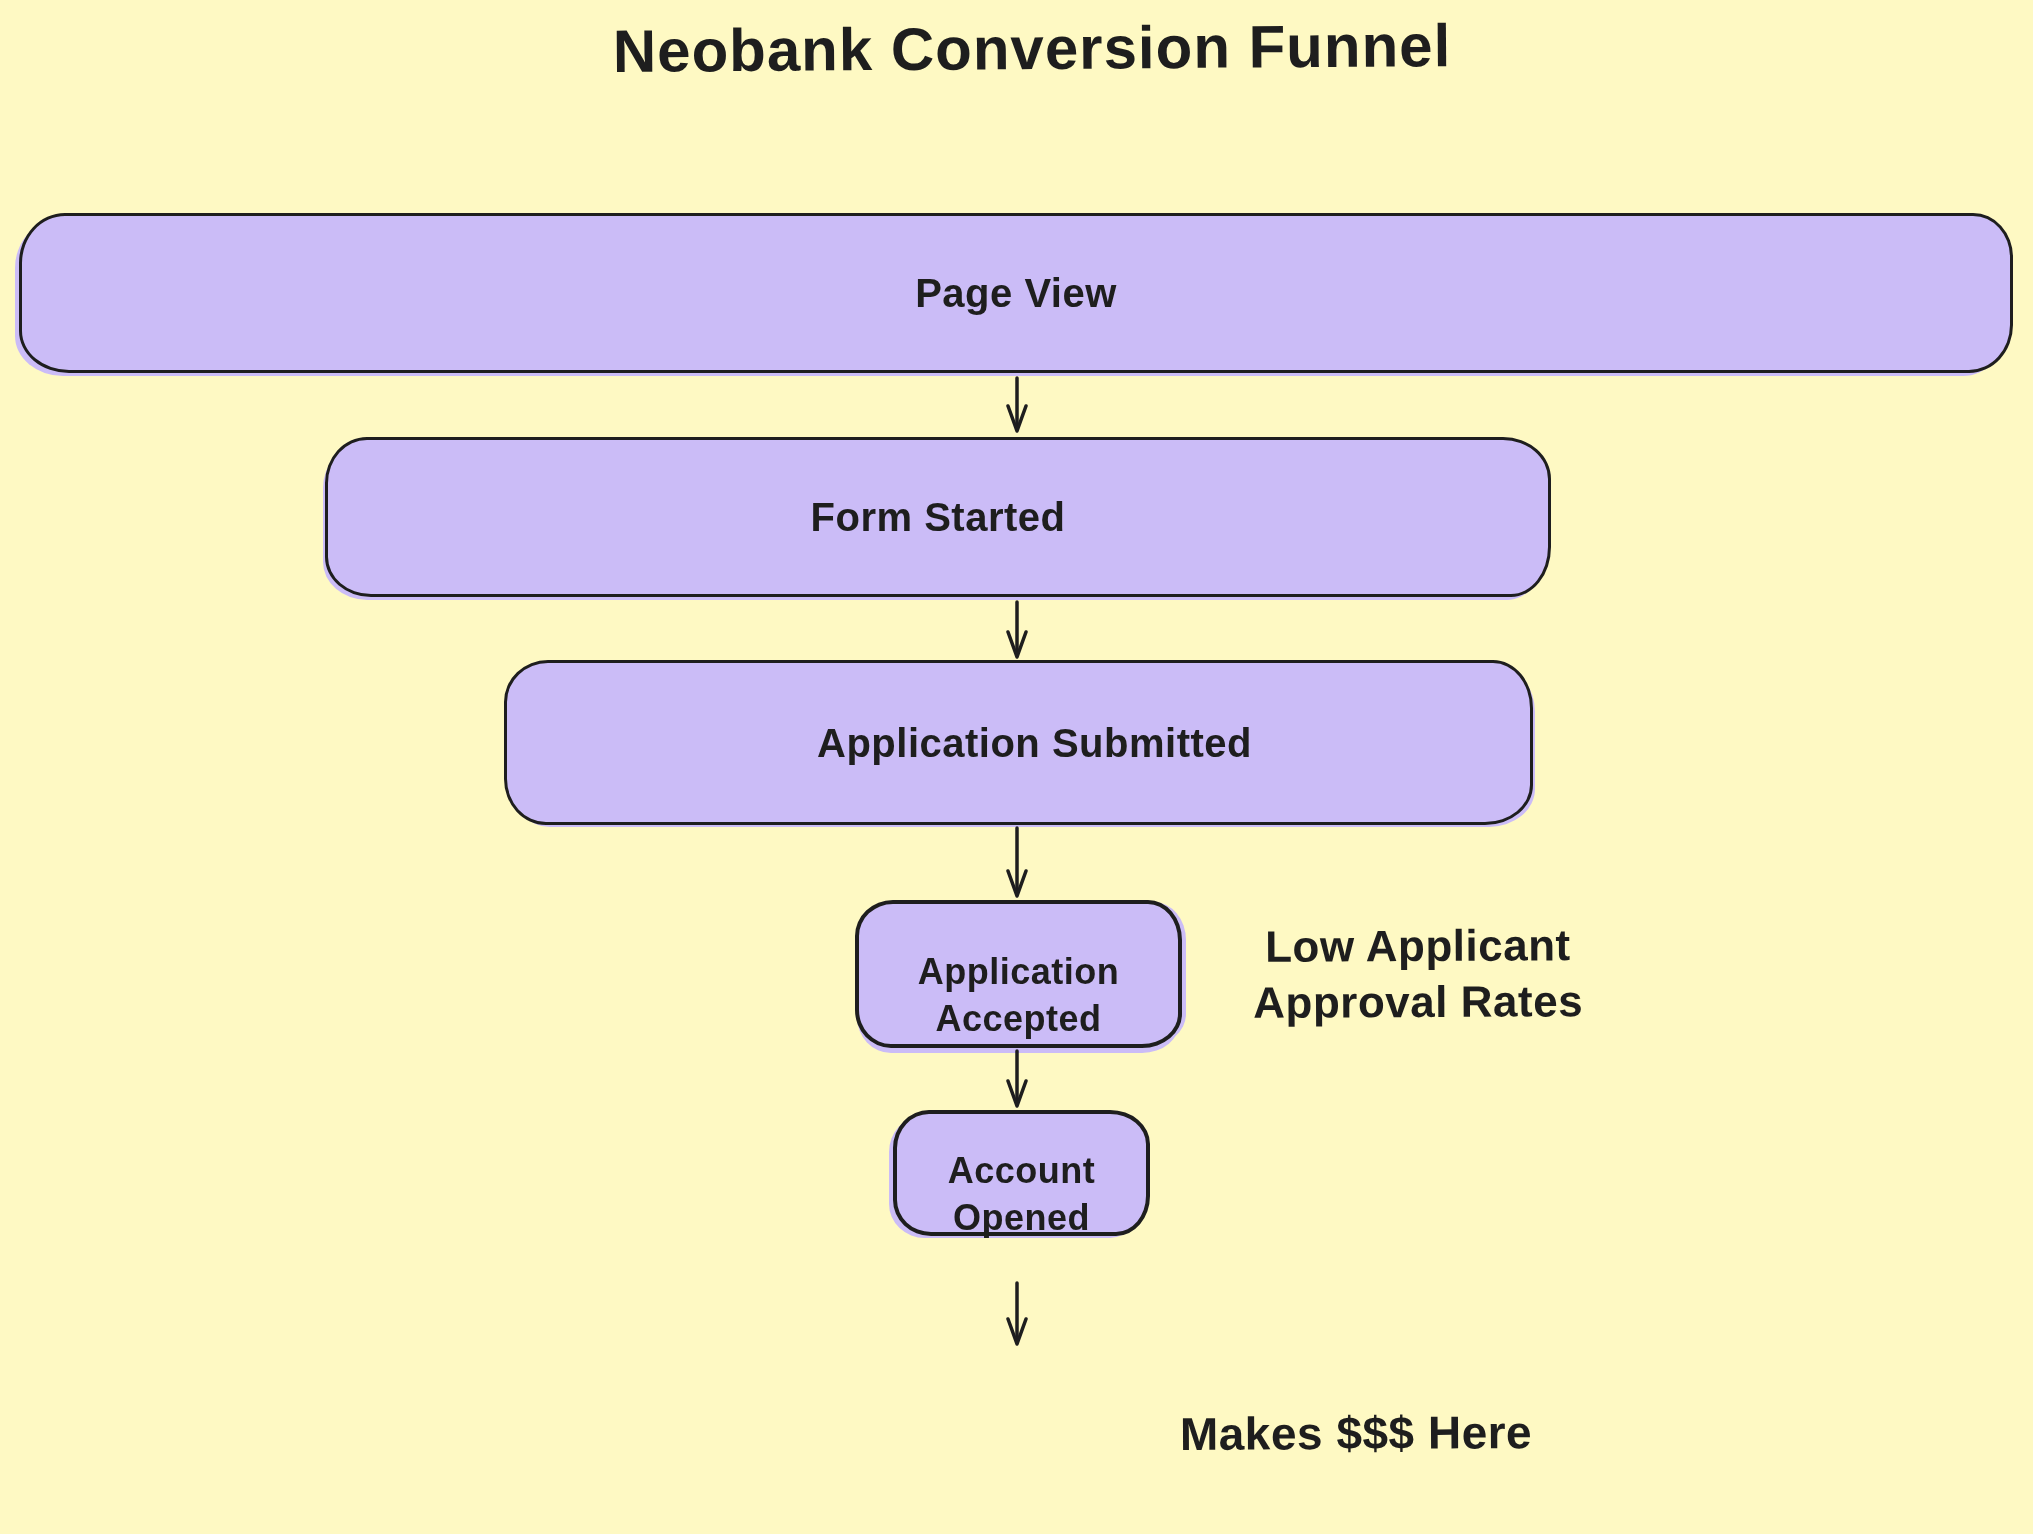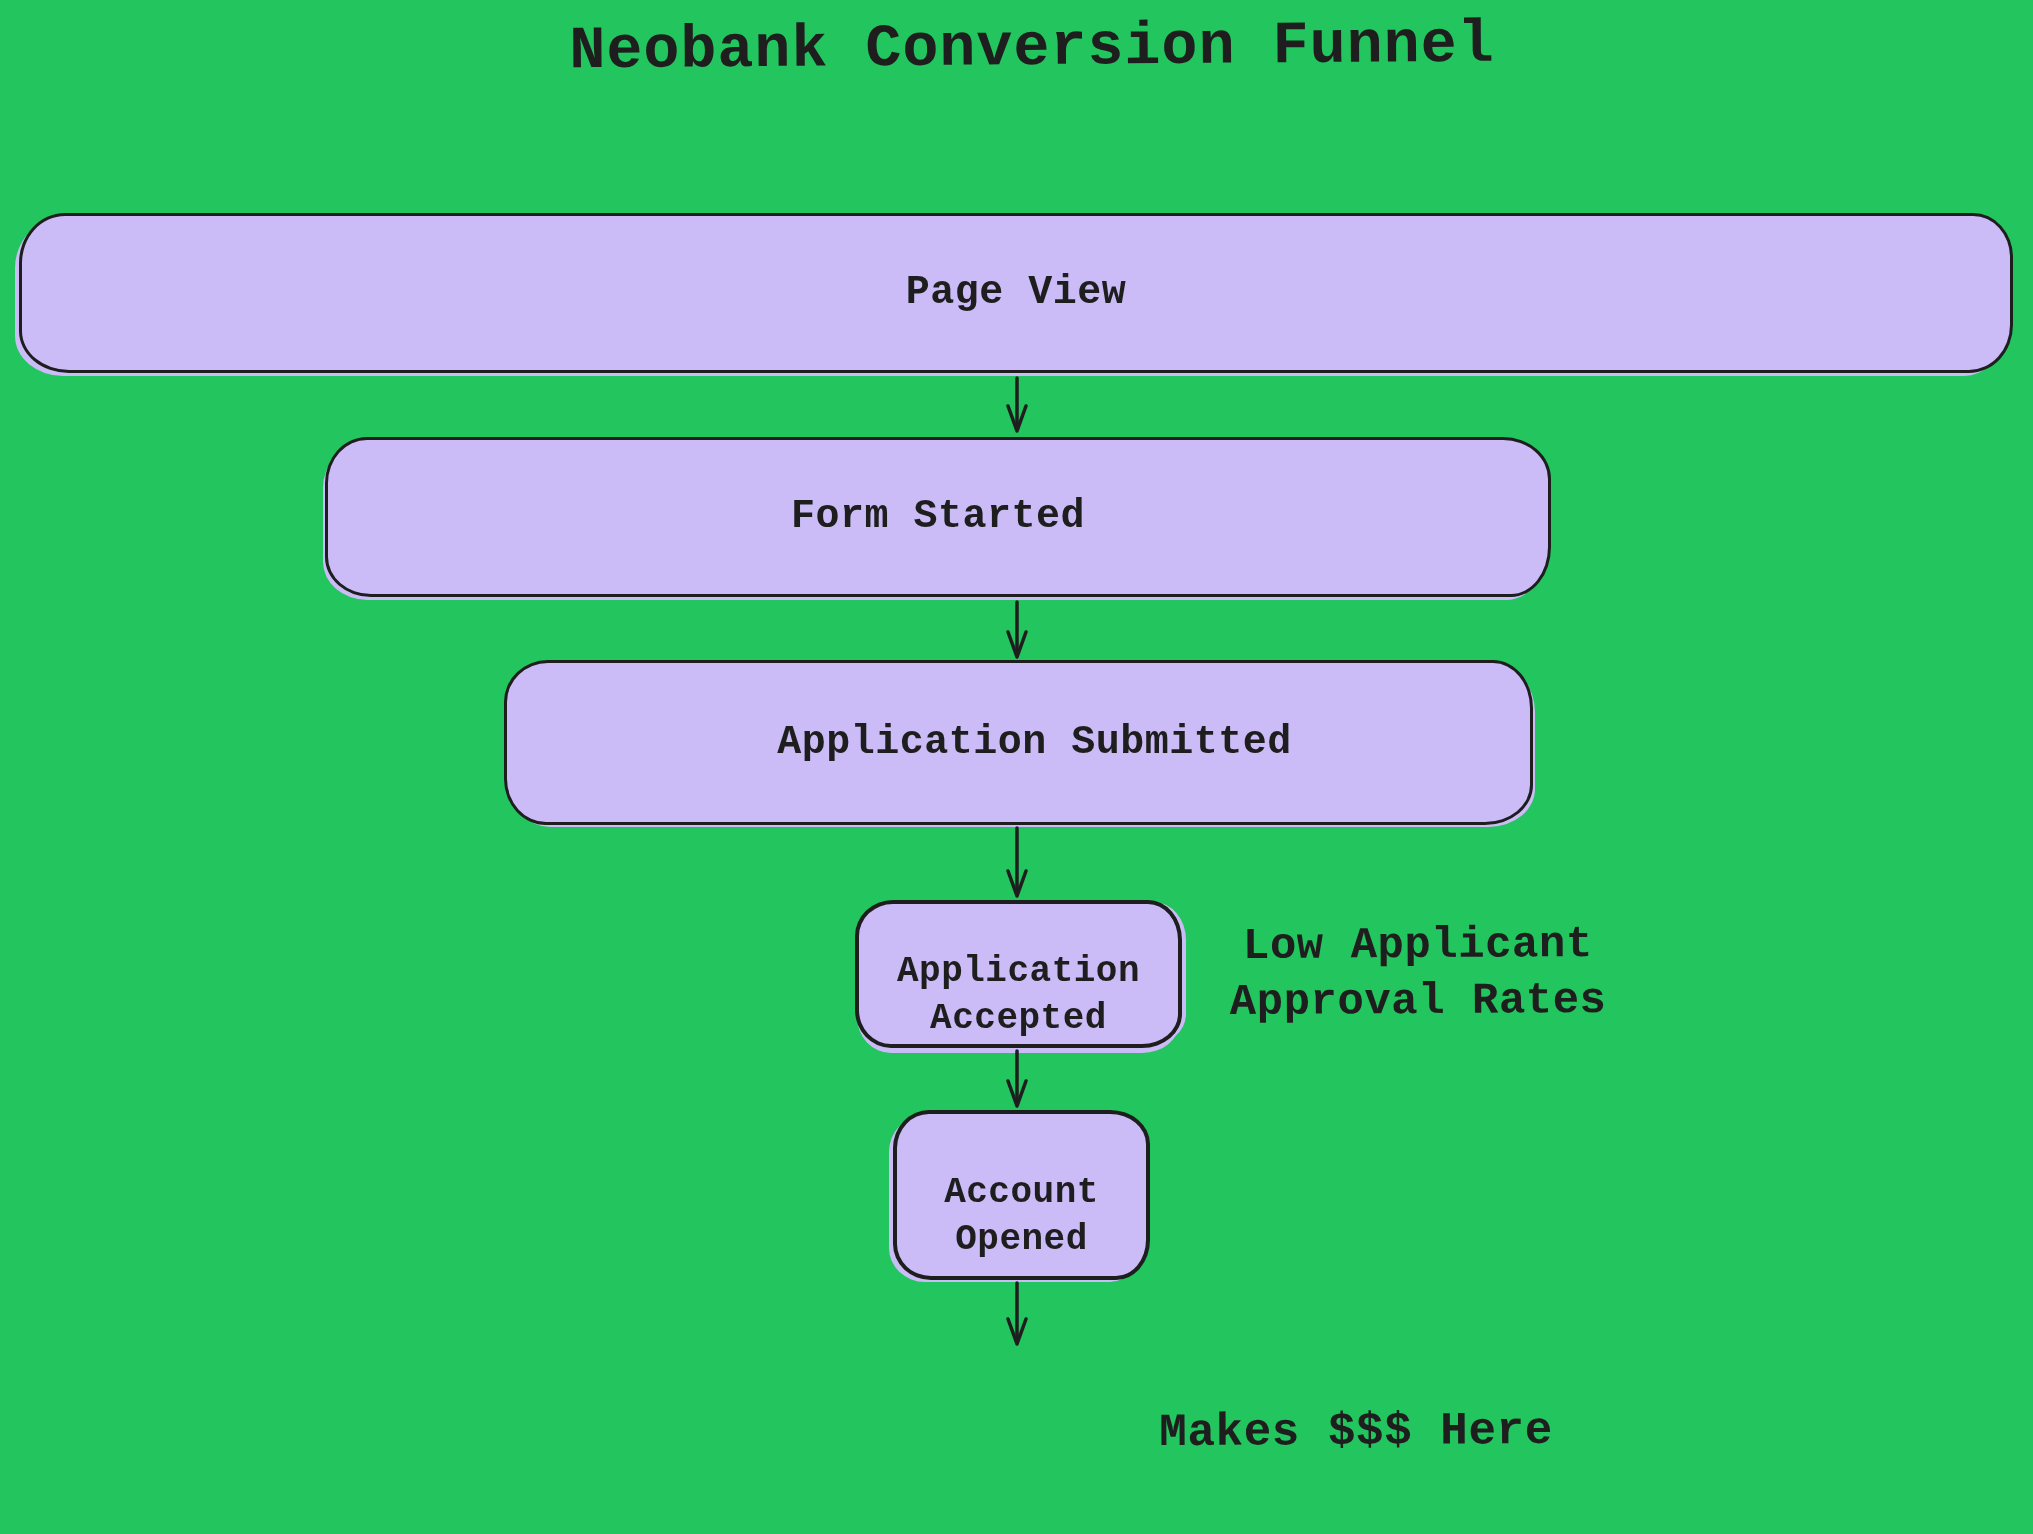--- a/index.html
+++ b/index.html
@@ -4,23 +4,23 @@
 <style>
   html, body {
     margin: 0;
     padding: 0;
     background: #ffffff;
   }
   .canvas {
     position: relative;
     width: 2033px;
     height: 1534px;
-    background: #22c55e;
+    background: #fef9c3;
     overflow: hidden;
-    font-family: Liberation Mono, monospace;
+    font-family: Liberation Sans, sans-serif;
     color: #1e1e1e;
   }
   .title {
     position: absolute;
     top: 14px;
     left: 1032px;
     transform: translateX(-50%) rotate(-0.4deg);
     margin: 0;
     font-size: 60px;
     font-weight: 700;
@@ -62,21 +62,21 @@
   }
   .s1 .stage-label, .s2 .stage-label, .s3 .stage-label { font-size: 40px; }
   
   .s4 {
     left: 855px; top: 900px; width: 327px; height: 148px;
     border: 4px solid #1e1e1e;
     border-radius: 38px 34px 40px 36px / 36px 40px 34px 38px;
     box-shadow: 0 7px 0 -2px #cbbcf7, 6px 0 0 -2px #cbbcf7;
   }
   .s5 {
-    left: 893px; top: 1110px; width: 257px; height: 170px;
+    left: 893px; top: 1110px; width: 257px; height: 126px;
     border: 4px solid #1e1e1e;
     border-radius: 36px 40px 34px 38px / 38px 34px 40px 36px;
     box-shadow: -6px 4px 0 -2px #cbbcf7;
   }
   .s4 .stage-label, .s5 .stage-label { font-size: 36px; margin-top: 44px; }
   .s6 {
     left: 954px; top: 1348px; width: 128px; height: 157px;
     border: 4px solid #1e1e1e;
     border-radius: 28px 24px 30px 26px / 26px 30px 24px 28px;
     box-shadow: -8px 4px 0 -2px #cbbcf7, 4px 6px 0 -2px #cbbcf7;

